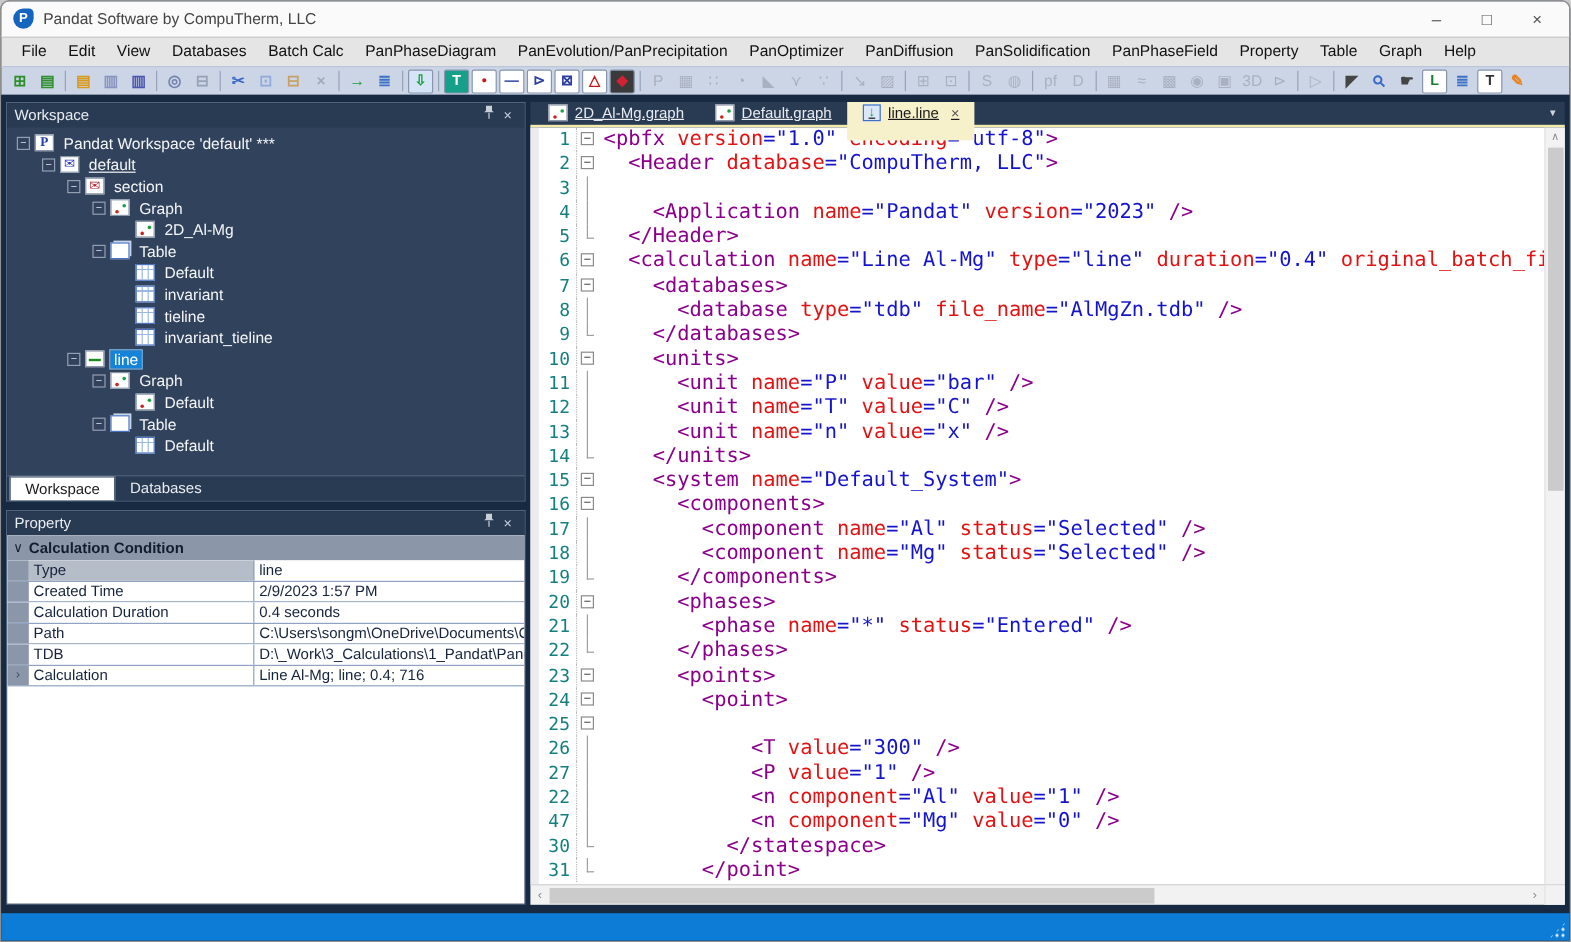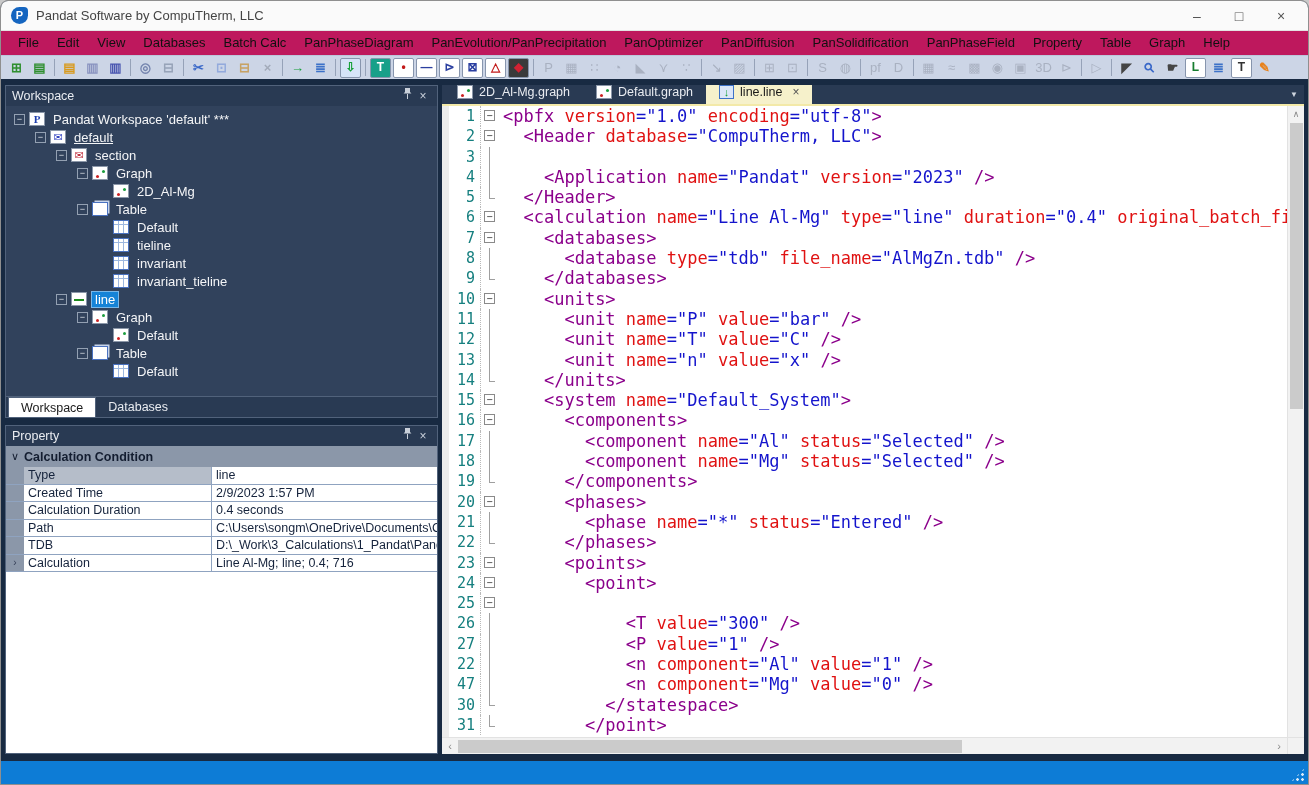--- a/index.html
+++ b/index.html
@@ -9,21 +9,21 @@
 
   
   .titlebar{ height:30px; background:#fafafa; display:flex; align-items:center; padding:0 6px 0 10px;
              border-bottom:1px solid #e3e3e3; flex:none; }
   .app-icon{ width:17px; height:17px; background:#1565c0; border-radius:50% 4px 50% 50%;
              color:#fff; font-weight:bold; font-size:11px; text-align:center; line-height:17px; margin-right:8px;}
   .title-text{ font-size:13px; color:#444; flex:1; }
   .win-btn{ width:42px; height:26px; text-align:center; line-height:26px; color:#555; font-size:14px; }
 
   
-  .menubar{ height:24px; background:#be185d; display:flex; align-items:center; padding-left:8px; flex:none;}
+  .menubar{ height:24px; background:#e5e5e5; display:flex; align-items:center; padding-left:8px; flex:none;}
   .menu-item{ font-size:13px; color:#111; padding:0 9px; line-height:24px; }
   .toolbar{ height:24px; background:#ccd5e6; border-top:1px solid #bcc6da; display:flex; align-items:center;
             padding-left:4px; flex:none; }
   .tbtn{ width:21px; height:20px; margin:0 1px; text-align:center; line-height:19px; font-size:13px;
          font-weight:bold; border-radius:2px; }
   .tbtn.boxed{ border:1px solid #8795ad; line-height:17px; font-size:12px; }
   .tbtn.disabled{ color:#a9b1c1 !important; font-weight:normal; }
   .tsep{ width:1px; height:17px; background:#96a2b8; margin:0 3px; }
 
   
@@ -73,21 +73,21 @@
          border-bottom:1px solid #8fa3c0; background:#fff; }
   .pgut{ background:#8b97a9; color:#37425a; font-size:10px; text-align:center; line-height:16px;}
   .plabel{ padding:0 4px; line-height:16.5px; border-right:1px solid #8fa3c0; overflow:hidden; white-space:nowrap;}
   .plabel.sel{ background:#b5bdc9; }
   .pvalue{ padding:0 4px; line-height:16.5px; overflow:hidden; white-space:nowrap; }
 
   
   .editor{ flex:1; display:flex; flex-direction:column; min-width:0; }
   .tabstrip{ height:21px; background:#293a53; display:flex; align-items:stretch; flex:none;
              border-bottom:2px solid #f3e9a8; padding-left:2px; position:relative;}
-  .etab{ display:flex; align-items:flex-start; gap:6px; padding:0 13px; font-size:12.5px; color:#e9ecf1; }
+  .etab{ display:flex; align-items:flex-end; gap:6px; padding:16px 13px; font-size:12.5px; color:#e9ecf1;text-decoration:underline; }
   .etab.active{ background:#f6f1cb; color:#1a1a1a; }
   .etab .ticon{ margin-right:0; }
   .etab-close{ font-size:12px; color:#555; margin-left:4px; }
   .tab-dd{ position:absolute; right:6px; top:0; bottom:0; display:flex; align-items:center; color:#cdd4de; font-size:8px;}
   .pbfx-ico{ width:15px; height:14px; background:#dbe6f8; border:1px solid #3d72c8; color:#17a03a;
              font-weight:bold; font-size:11px; line-height:12px; text-align:center; }
 
   .code-wrap{ flex:1; display:flex; background:#fff; min-height:0; overflow:hidden; }
   .code-margin{ width:7px; background:#ececec; flex:none; }
   .code-scroll{ flex:1; overflow:hidden; }
@@ -267,26 +267,26 @@
               <span class="tlabel">Table</span>
             </div>
             <div class="trow" style="padding-left: 92px;">
               <span class="tspace"></span>
               <span class="ticon i-table"></span>
               <span class="tlabel">Default</span>
             </div>
             <div class="trow" style="padding-left: 92px;">
               <span class="tspace"></span>
               <span class="ticon i-table"></span>
-              <span class="tlabel">tieline</span>
+              <span class="tlabel">invariant</span>
             </div>
             <div class="trow" style="padding-left: 92px;">
               <span class="tspace"></span>
               <span class="ticon i-table"></span>
-              <span class="tlabel">invariant</span>
+              <span class="tlabel">tieline</span>
             </div>
             <div class="trow" style="padding-left: 92px;">
               <span class="tspace"></span>
               <span class="ticon i-table"></span>
               <span class="tlabel">invariant_tieline</span>
             </div>
             <div class="trow" style="padding-left: 50px;">
               <span class="texp">−</span>
               <span class="ticon i-line"></span>
               <span class="tlabel selected">line</span>

